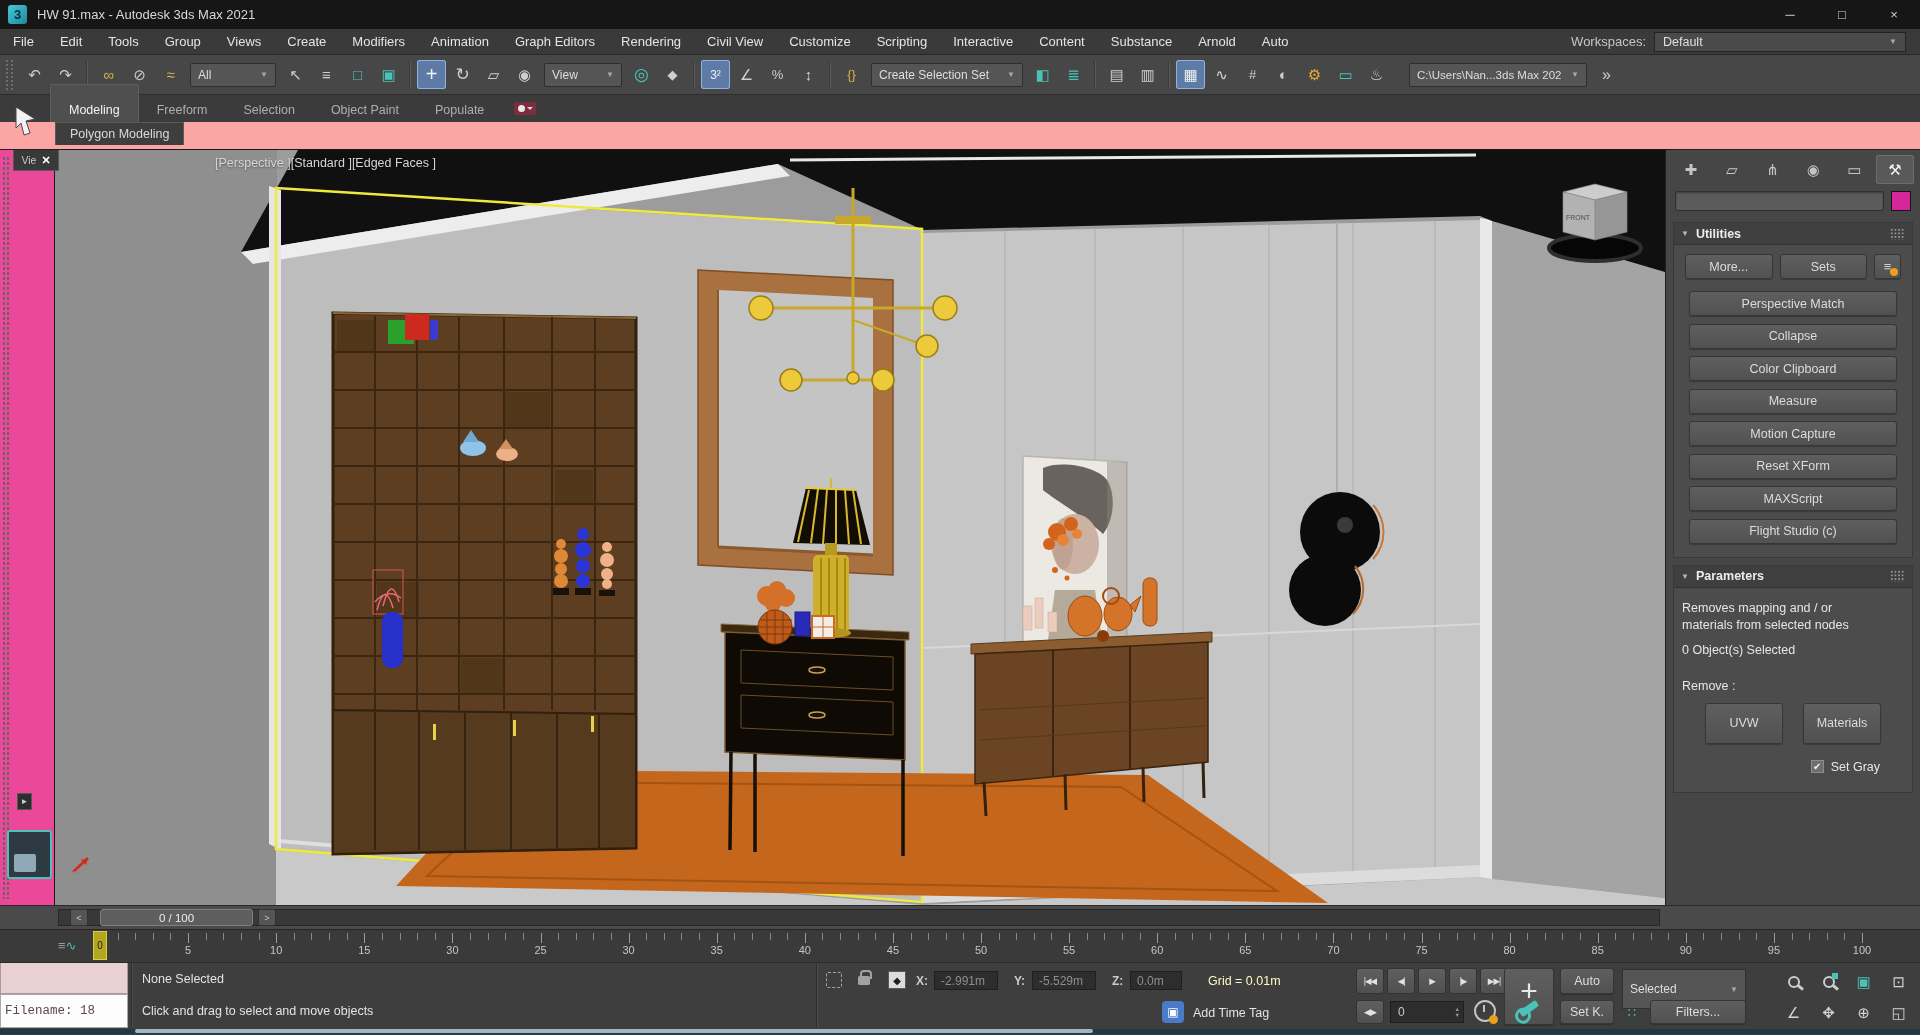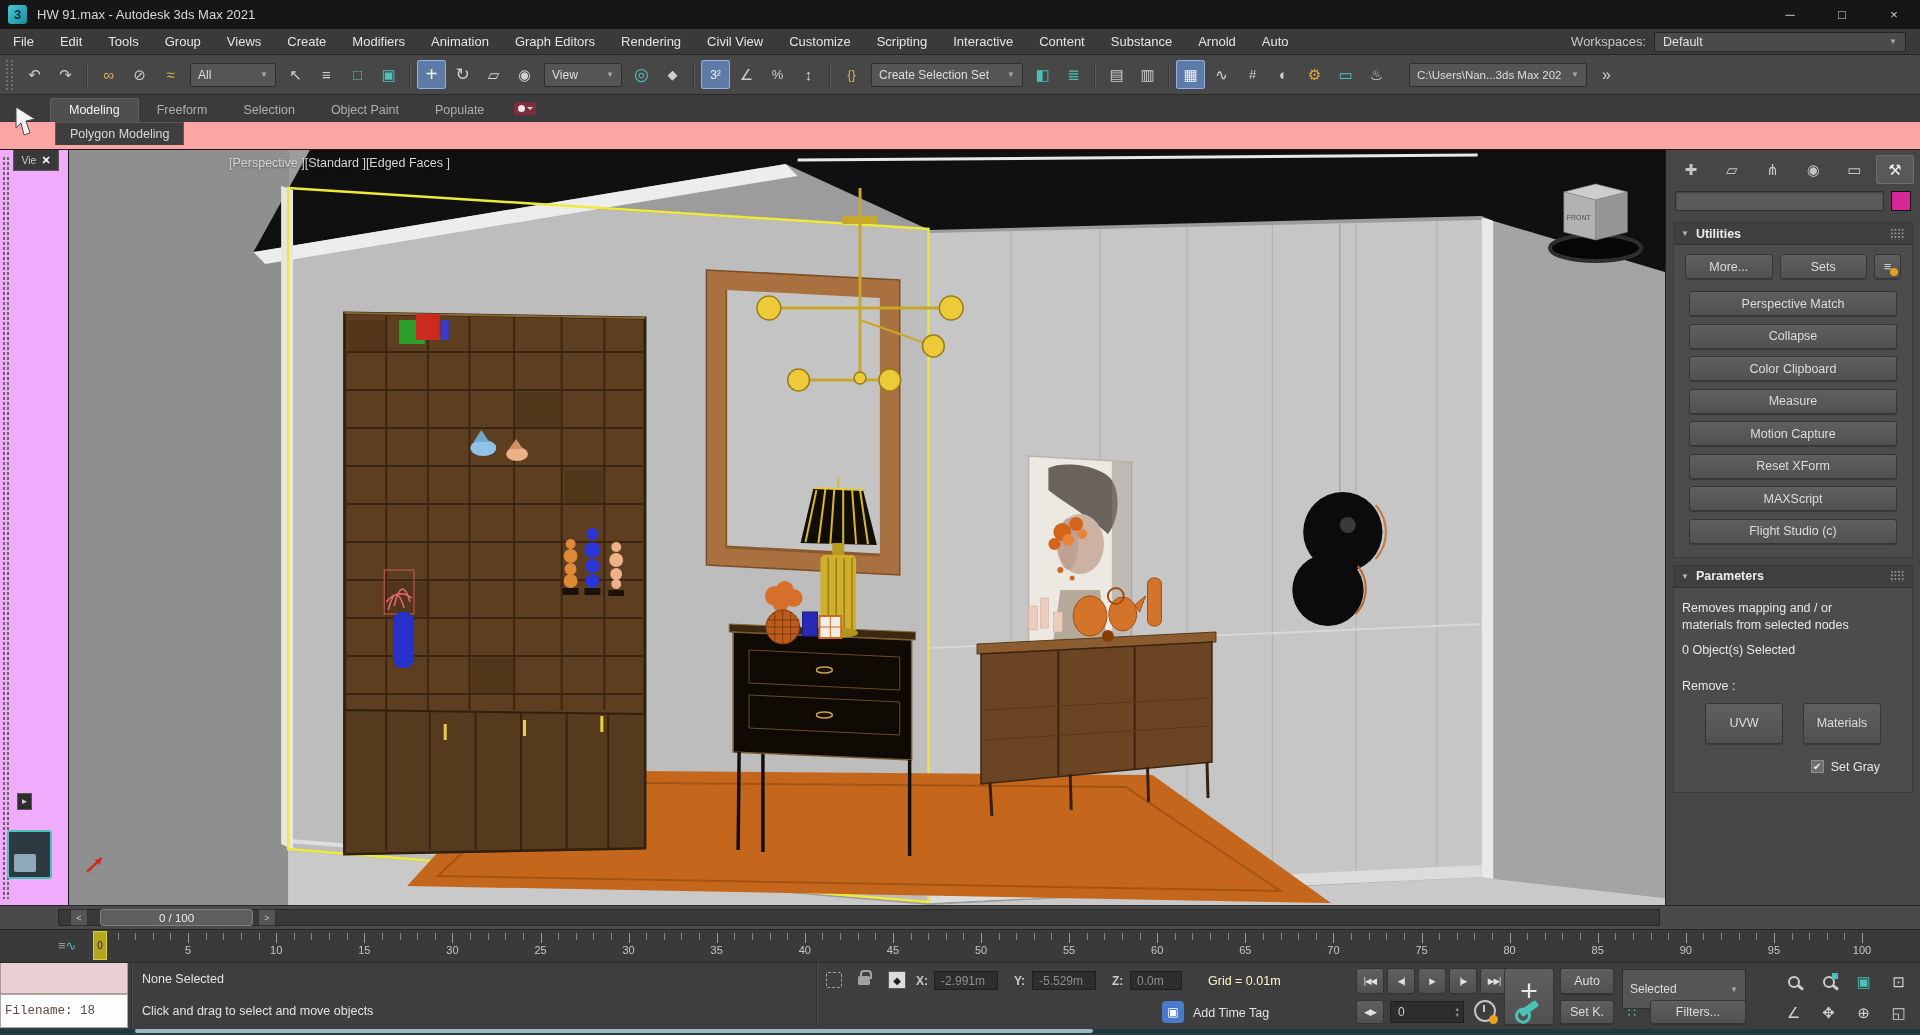--- a/index.html
+++ b/index.html
@@ -31,33 +31,33 @@
   .tbtn.active{background:#5d7ba6;box-shadow:inset 0 0 0 1px #8fb2e0;color:#f2f2f2}
   .tsep{width:2px;height:26px;background:#383838;border-right:1px solid #5c5c5c;margin:0 4px}
   .tselect{height:24px;background:#555;border:1px solid #2e2e2e;border-radius:2px;display:flex;align-items:center;
     padding:0 7px;font-size:12px;color:#dedede;margin:0 3px}
   .tselect .arr{margin-left:auto;font-size:8px;color:#a8a8a8;padding-left:8px}
   .tpath{margin-left:16px;font-size:11.5px}
 
   
   .ribbon-tabs{height:27px;background:#3b3b3b;display:flex;align-items:flex-end;padding-left:50px;
     font-size:12.5px;color:#aeaeae;flex:none}
-  .rtab{padding:4px 18px 5px}
+  .rtab{padding:18px 18px 5px}
   .rtab.active{background:#4f4f4f;color:#f2f2f2;border:1px solid #5e5e5e;border-bottom:none;border-radius:2px 2px 0 0}
   .ribbon-flyout{width:22px;height:13px;margin:0 0 7px 12px;background:#7e2d3e;border-radius:2px;position:relative}
   .ribbon-flyout::before{content:"";position:absolute;left:4px;top:3px;width:7px;height:7px;border-radius:50%;background:#e8e8e8}
   .ribbon-flyout::after{content:"";position:absolute;right:3px;top:5px;border:3px solid transparent;border-top-color:#d8d8d8}
   .ribbon-sub{height:28px;background:#fca5a5;border-bottom:1px solid #1f1f1f;display:flex;flex:none;position:relative}
   .psub-label{margin-left:55px;height:23px;background:#3e3e3e;border:1px solid #5a5a5a;border-bottom:none;
     display:flex;align-items:center;padding:0 14px;font-size:12.5px;color:#dadada}
   .ribbon-cursor{position:absolute;left:14px;top:-16px;z-index:5}
 
   
   .workarea{display:flex;height:755px;flex:none;background:#323232}
-  .vp-gutter{width:69px;flex:none;position:relative;background:#f0abfc;border-right:1px solid #1e1e1e}
+  .vp-gutter{width:55px;flex:none;position:relative;background:#ec4899;border-right:1px solid #1e1e1e}
   .vp-gutter::before{content:"";position:absolute;left:2px;top:6px;bottom:6px;width:8px;
     background-image:radial-gradient(#646464 1px,transparent 1.2px);background-size:4px 5px}
   .vp-tab{position:absolute;top:0;left:13px;width:46px;height:21px;background:#393939;border:1px solid #585858;border-top:none;
     display:flex;align-items:center;justify-content:center;gap:5px;font-size:10.5px;color:#c8c8c8;z-index:3}
   .vp-tab .x{font-size:11px;font-weight:bold;color:#fff}
   .vp-arrow-btn{position:absolute;left:17px;top:643px;width:15px;height:17px;background:#2d2d2d;border:1px solid #565656;
     color:#cfcfcf;font-size:8px;display:flex;align-items:center;justify-content:center}
   .vp-layout-box{position:absolute;left:7px;top:680px;width:45px;height:49px;background:#2e3a42;
     border:2px solid #49c2b8;border-radius:3px}
   .vp-layout-box::before{content:"";position:absolute;left:5px;bottom:5px;width:22px;height:18px;background:#8fa9b8;border-radius:2px}

